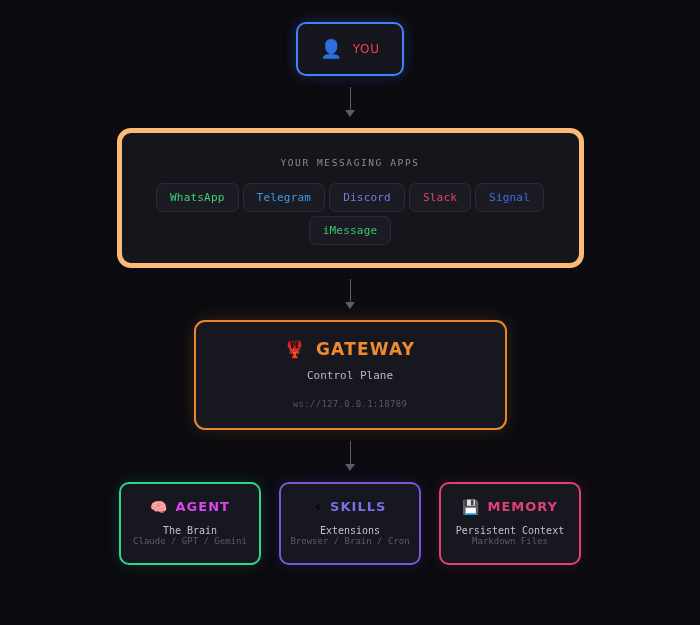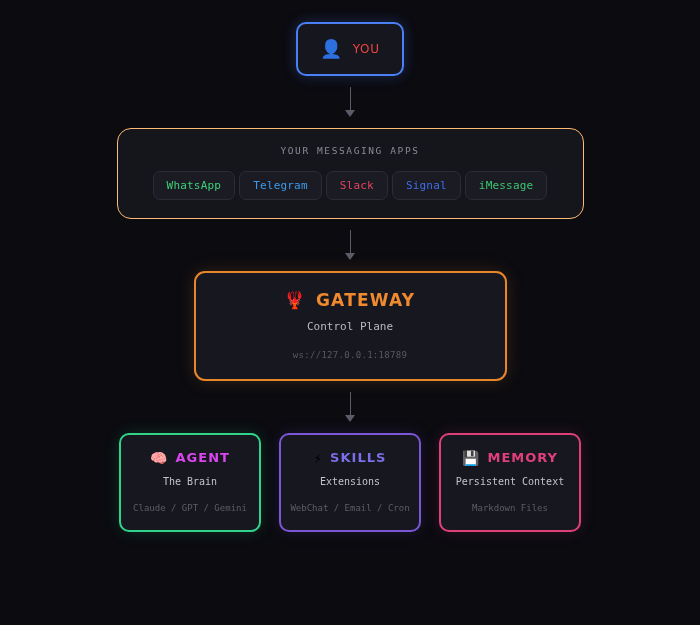--- a/index.html
+++ b/index.html
@@ -66,24 +66,24 @@
   .arrow-1 .stem { height: 24px; }
   .arrow-2 .stem { height: 24px; }
   .arrow-3 .stem { height: 24px; }
 
   .gap-a { height: 11px; }
   .gap-b { height: 11px; }
 
   
   .apps-panel {
     width: 467px;
-    border: 1px solid #fdba74;
+    border: 5px solid #fdba74;
     border-radius: 14px;
     background: #15151c;
-    padding: 16px 22px 18px;
+    padding: 24px 22px 18px;
     margin-top: 11px;
   }
   .apps-title {
     text-align: center;
     font-size: 9.5px;
     letter-spacing: 1.6px;
     color: #8b8b99;
     margin-bottom: 15px;
   }
   .chip-row {
@@ -164,21 +164,21 @@
   .card-icon { font-size: 14px; line-height: 1; }
   .card-title {
     font-family: "DejaVu Sans", "Liberation Sans", sans-serif;
     font-size: 13px;
     font-weight: bold;
     letter-spacing: 1px;
   }
   .card-sub {
     font-size: 10px;
     color: #c3c3ce;
-    margin-bottom: 16px;
+    margin-bottom: 0;
   }
   .card-meta {
     font-size: 9px;
     color: #5d5d6b;
   }
 
   .card-agent  { border-color: #2fd48a; box-shadow: 0 0 16px rgba(47,212,138,0.16); }
   .card-skills { border-color: #7b56d6; box-shadow: 0 0 16px rgba(123,86,214,0.16); }
   .card-memory { border-color: #e0407a; box-shadow: 0 0 16px rgba(224,64,122,0.16); }
 </style>
@@ -196,20 +196,21 @@
   <div class="stem"></div>
   <div class="head"></div>
 </div>
 
 <div class="apps-panel">
   <div class="apps-title">YOUR MESSAGING APPS</div>
 
   <div class="chip-row">
     <div class="chip" style="color:#3dd17a">WhatsApp</div>
     <div class="chip" style="color:#3b9ae8">Telegram</div>
+    <div class="chip" style="color:#7a7ae8">Discord</div>
     <div class="chip" style="color:#e2455f">Slack</div>
     <div class="chip" style="color:#3f6ee8">Signal</div>
     <div class="chip" style="color:#3dc46f">iMessage</div>
   </div>
 
 </div>
 
 <div class="gap-b"></div>
 
 <div class="arrow arrow-2">
@@ -241,21 +242,21 @@
     <div class="card-sub">The Brain</div>
     <div class="card-meta">Claude / GPT / Gemini</div>
   </div>
 
   <div class="card card-skills">
     <div class="card-head">
       <span class="card-icon">⚡</span>
       <span class="card-title" style="color:#7b6ee8">SKILLS</span>
     </div>
     <div class="card-sub">Extensions</div>
-    <div class="card-meta">WebChat / Email / Cron</div>
+    <div class="card-meta">Browser / Brain / Cron</div>
   </div>
 
   <div class="card card-memory">
     <div class="card-head">
       <span class="card-icon">💾</span>
       <span class="card-title" style="color:#e0407a">MEMORY</span>
     </div>
     <div class="card-sub">Persistent Context</div>
     <div class="card-meta">Markdown Files</div>
   </div>

